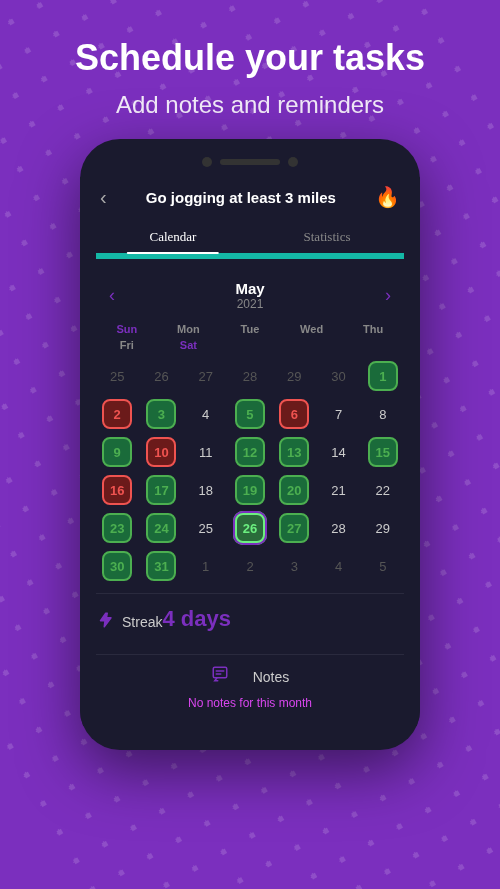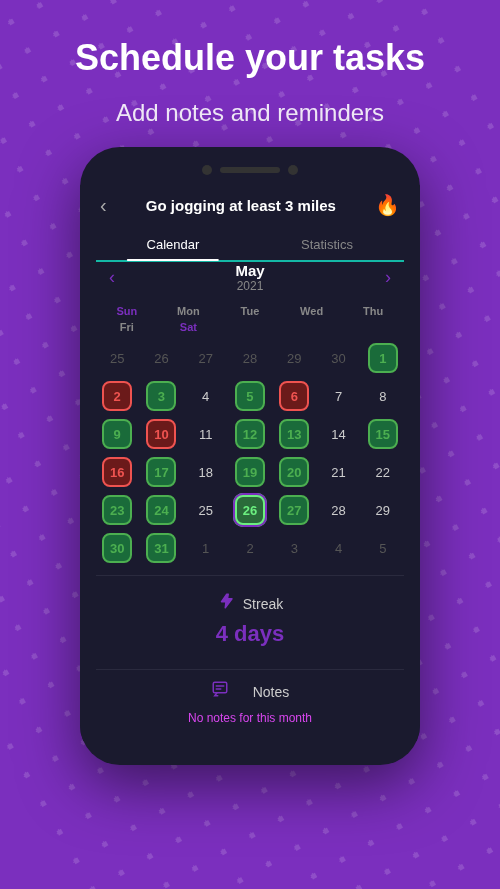--- a/index.html
+++ b/index.html
@@ -35,21 +35,21 @@
       font-size: 36px;
       font-weight: 800;
       color: #fff;
       line-height: 1.2;
     }
 
     .hero-subtitle {
       font-size: 24px;
       font-weight: 500;
       color: rgba(255,255,255,0.9);
-      margin-top: 20px;
+      margin-top: 12px;
     }
 
     
     .phone-frame {
       position: relative;
       z-index: 1;
       width: 340px;
       margin: 0 auto;
       background: #1a1a2e;
       border-radius: 40px;
@@ -116,22 +116,23 @@
     }
 
     .flame-icon {
       color: #7B2FBE;
       font-size: 20px;
     }
 
     
     .tabs {
       display: flex;
-      border-bottom: 2px solid #14b8a6;
-      margin-bottom: 0;
+      border-bottom: 6px solid #14b8a6;
+      margin-bottom: 21px;
+      font-family: Liberation Serif, serif;
     }
 
     .tab {
       flex: 1;
       text-align: center;
       padding: 8px 0;
       font-size: 13px;
       color: #888;
       cursor: pointer;
       position: relative;
@@ -242,23 +243,23 @@
     }
 
     .day-circle.red {
       background: #6b1a1a;
       color: #ef5350;
       border: 2px solid #ef5350;
     }
 
     
     .streak-section {
-      margin-top: 16px;
-      display: flex;
-      flex-direction: column;
+      margin-top: 10px;
+      display: flex;
+      flex-direction: row;
       align-items: center;
     }
 
     .streak-row {
       display: flex;
       align-items: center;
       gap: 8px;
       margin-bottom: 4px;
     }
 

